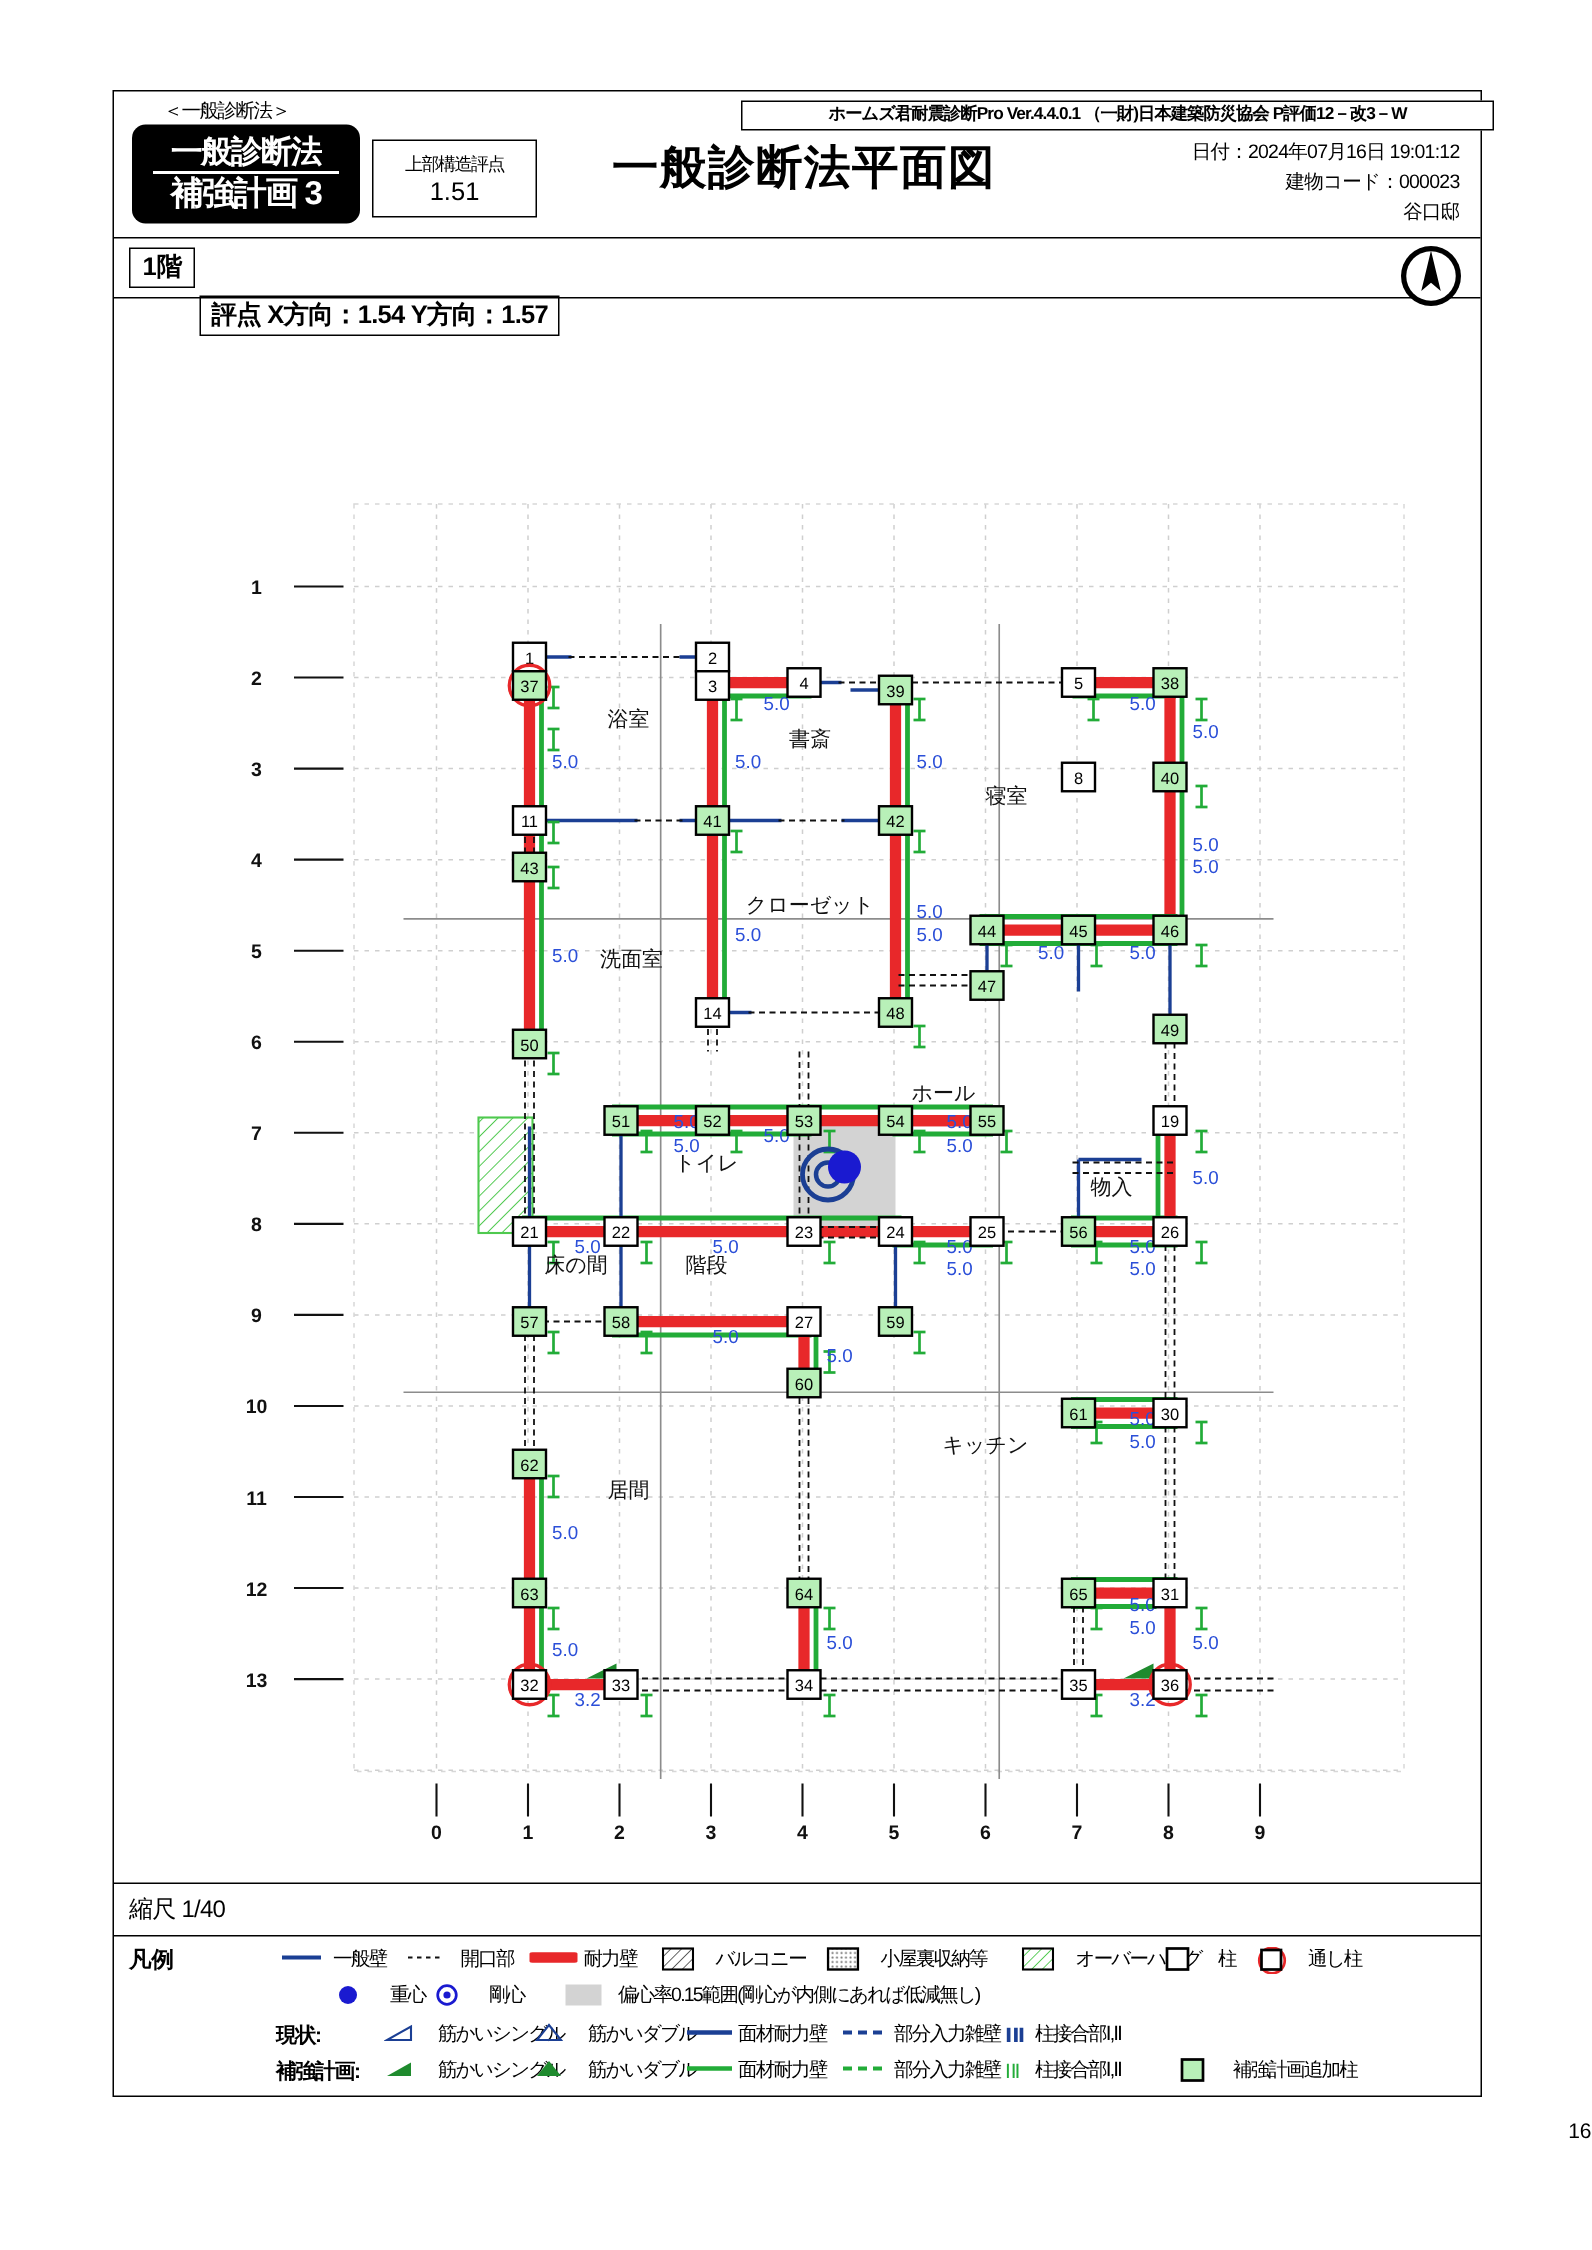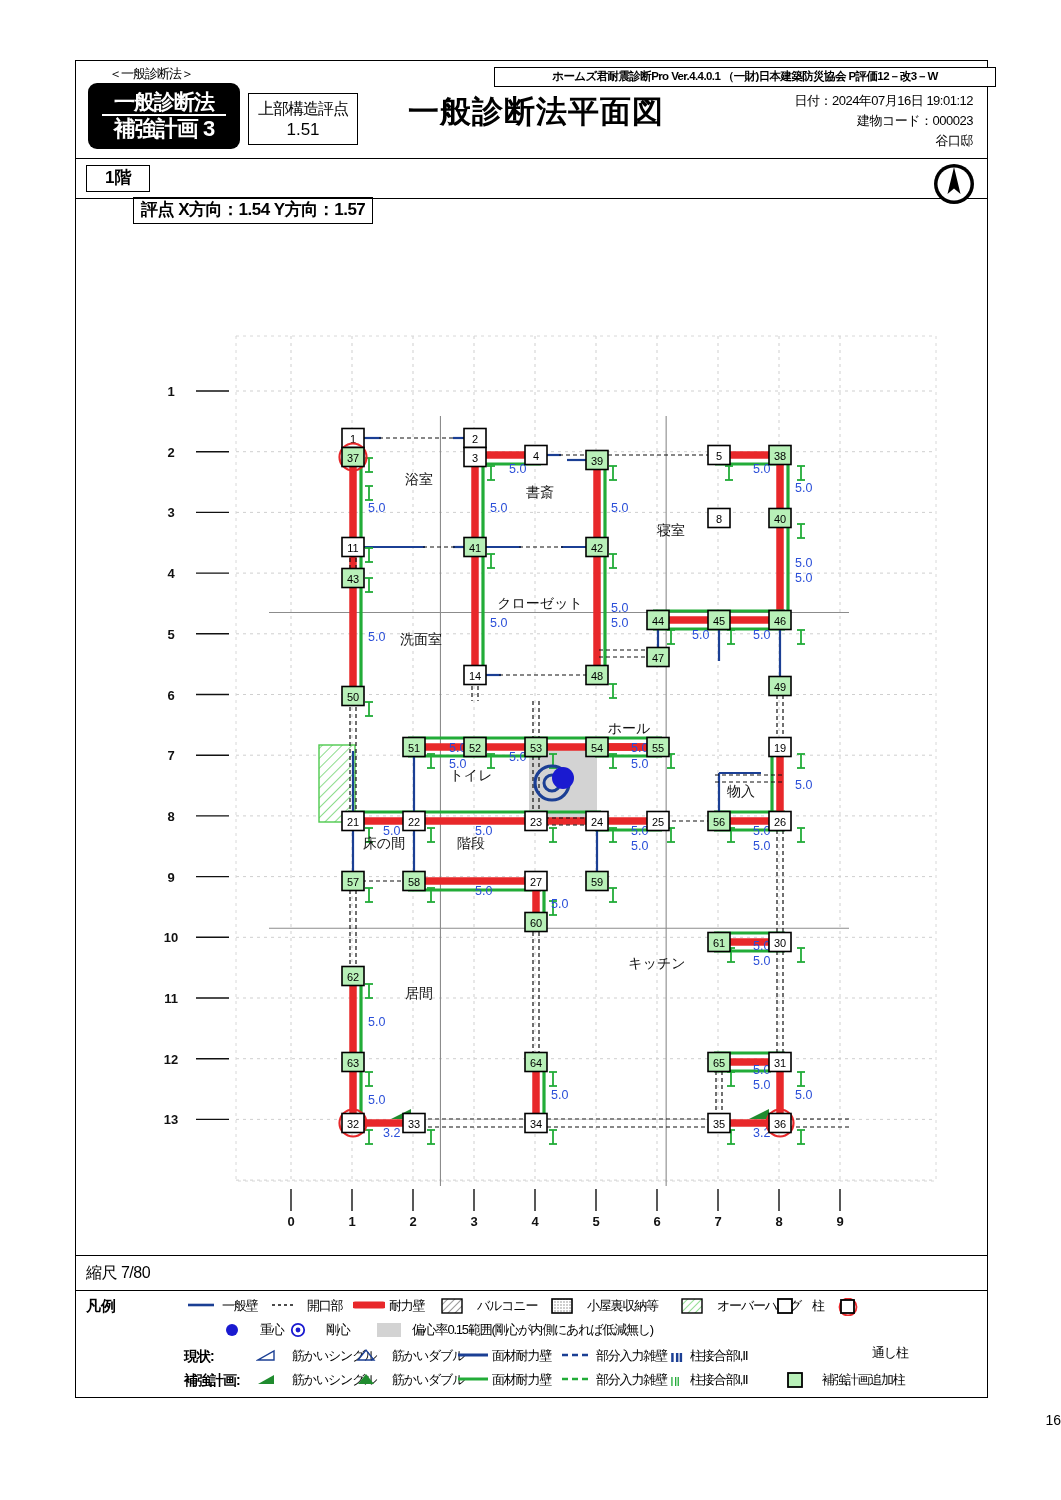--- a/index.html
+++ b/index.html
@@ -12,30 +12,30 @@
   
   .hdr-band{position:absolute;left:0;top:0;width:100%;height:98px;box-sizing:border-box;border-bottom:1.5px solid #000;}
   .lbl-small{position:absolute;left:33px;top:4px;font-size:13px;letter-spacing:-1px;}
   .blackbox{position:absolute;left:12px;top:22px;width:152px;height:66px;background:#000;color:#fff;border-radius:9px;
             display:flex;flex-direction:column;align-items:center;justify-content:center;}
   .blackbox .l1{font-size:21px;font-weight:bold;letter-spacing:-1px;line-height:1.05;text-align:center;}
   .blackbox .rule{width:124px;height:2px;background:#fff;margin:1px 0;}
   .blackbox .l2{font-size:22px;font-weight:bold;letter-spacing:-1px;line-height:1.05;}
   .scorebox{position:absolute;left:172px;top:32px;width:108px;height:50px;border:1.5px solid #000;
             display:flex;flex-direction:column;align-items:center;justify-content:center;background:#fff;}
-  .scorebox .t{font-size:16px;letter-spacing:-1px;}
+  .scorebox .t{font-size:12px;letter-spacing:-1px;}
   .scorebox .v{font-size:17px;}
   .maintitle{position:absolute;left:300px;top:30px;width:320px;text-align:center;font-size:31px;font-weight:bold;letter-spacing:1px;}
   .prodbar{position:absolute;left:418px;top:6px;width:500px;height:18px;border:1.2px solid #000;
            font-size:11.5px;font-weight:bold;text-align:center;line-height:17px;letter-spacing:-0.6px;background:#fff;}
   .meta{position:absolute;right:14px;top:30px;text-align:right;font-size:13px;line-height:1.55;letter-spacing:-0.5px;}
 
   
   .hdr2{position:absolute;left:0;top:98px;width:100%;height:40px;border-bottom:1.5px solid #000;box-sizing:border-box;}
-  .floorbox{position:absolute;left:10px;top:6px;height:25px;padding:0 18px;border:1.5px solid #000;font-size:17px;line-height:24px;font-weight:bold;}
+  .floorbox{position:absolute;left:10px;top:6px;height:25px;padding:0 8px;border:1.5px solid #000;font-size:17px;line-height:24px;font-weight:bold;}
   .ratingbox{position:absolute;left:57px;top:6px;height:25px;padding:0 7px;border:1.5px solid #000;font-size:17px;line-height:24px;font-weight:bold;letter-spacing:-0.5px;margin-top:32px;}
   .compass{position:absolute;right:10px;top:2px;width:46px;height:46px;}
 
   
   #plan{position:absolute;left:0;top:138px;width:913px;height:1056px;}
   #plan svg{display:block;}
 
   
   .scalebar{position:absolute;left:0;top:1194px;width:100%;height:36px;border-top:1.5px solid #000;border-bottom:1.5px solid #000;box-sizing:border-box;}
   .scalebar span{position:absolute;left:10px;top:7px;font-size:16px;letter-spacing:-0.5px;}
@@ -798,21 +798,21 @@
             <line x1="642" y1="990" x2="642" y2="1012" stroke="#111" stroke-width="1.4"></line>
             <text x="703" y="1027" font-size="13" font-weight="bold" font-family="&quot;Liberation Sans&quot;,sans-serif" text-anchor="middle" fill="#111">8</text>
             <line x1="703" y1="990" x2="703" y2="1012" stroke="#111" stroke-width="1.4"></line>
             <text x="764" y="1027" font-size="13" font-weight="bold" font-family="&quot;Liberation Sans&quot;,sans-serif" text-anchor="middle" fill="#111">9</text>
             <line x1="764" y1="990" x2="764" y2="1012" stroke="#111" stroke-width="1.4"></line>
           </g>
     </svg>
   </div>
 
   <div class="scalebar">
-    <span>縮尺 7/80</span>
+    <span>縮尺 1/40</span>
   </div>
 
   <div class="legend">
     <div class="lg-title">凡例</div>
     <div class="lg-row" id="lgrow1" style="top:4px">
           <span class="lg-sw ib" style="left: 110px; top: 3px;"><svg width="30" height="14">
               <line x1="2" y1="7" x2="28" y2="7" stroke="#1b3f94" stroke-width="2.6"></line>
             </svg></span>
           <span class="lg-it" style="left: 146px;">一般壁</span>
           <span class="lg-sw ib" style="left: 195px; top: 3px;"><svg width="26" height="14">
@@ -854,21 +854,21 @@
             </svg></span>
           <span class="lg-it" style="left: 641px;">オーバーハング</span>
           <span class="lg-sw ib" style="left: 700px; top: 3px;"><svg width="18" height="16">
               <rect x="2" y="1" width="14" height="14" fill="#fff" stroke="#000" stroke-width="1.8"></rect>
             </svg></span>
           <span class="lg-it" style="left: 736px;">柱</span>
           <span class="lg-sw ib" style="left: 760px; top: 3px;"><svg width="24" height="18">
               <circle cx="12" cy="9" r="8.5" fill="none" stroke="#e8282a" stroke-width="1.8"></circle>
               <rect x="5" y="2" width="13" height="13" fill="#fff" stroke="#000" stroke-width="1.8"></rect>
             </svg></span>
-          <span class="lg-it" style="left: 796px; margin-top: 47px;">通し柱</span>
+          <span class="lg-it" style="left: 796px;">通し柱</span>
         </div>
     <div class="lg-row" id="lgrow2" style="top:28px">
           <span class="lg-sw ib" style="left: 148px; top: 3px;"><svg width="16" height="16">
               <circle cx="8" cy="8" r="6" fill="#1a1ad0"></circle>
             </svg></span>
           <span class="lg-it" style="left: 184px;">重心</span>
           <span class="lg-sw ib" style="left: 214px; top: 3px;"><svg width="16" height="16">
               <circle cx="8" cy="8" r="6.2" fill="none" stroke="#1a1ad0" stroke-width="1.8"></circle>
               <circle cx="8" cy="8" r="2.4" fill="#1a1ad0"></circle>
             </svg></span>

